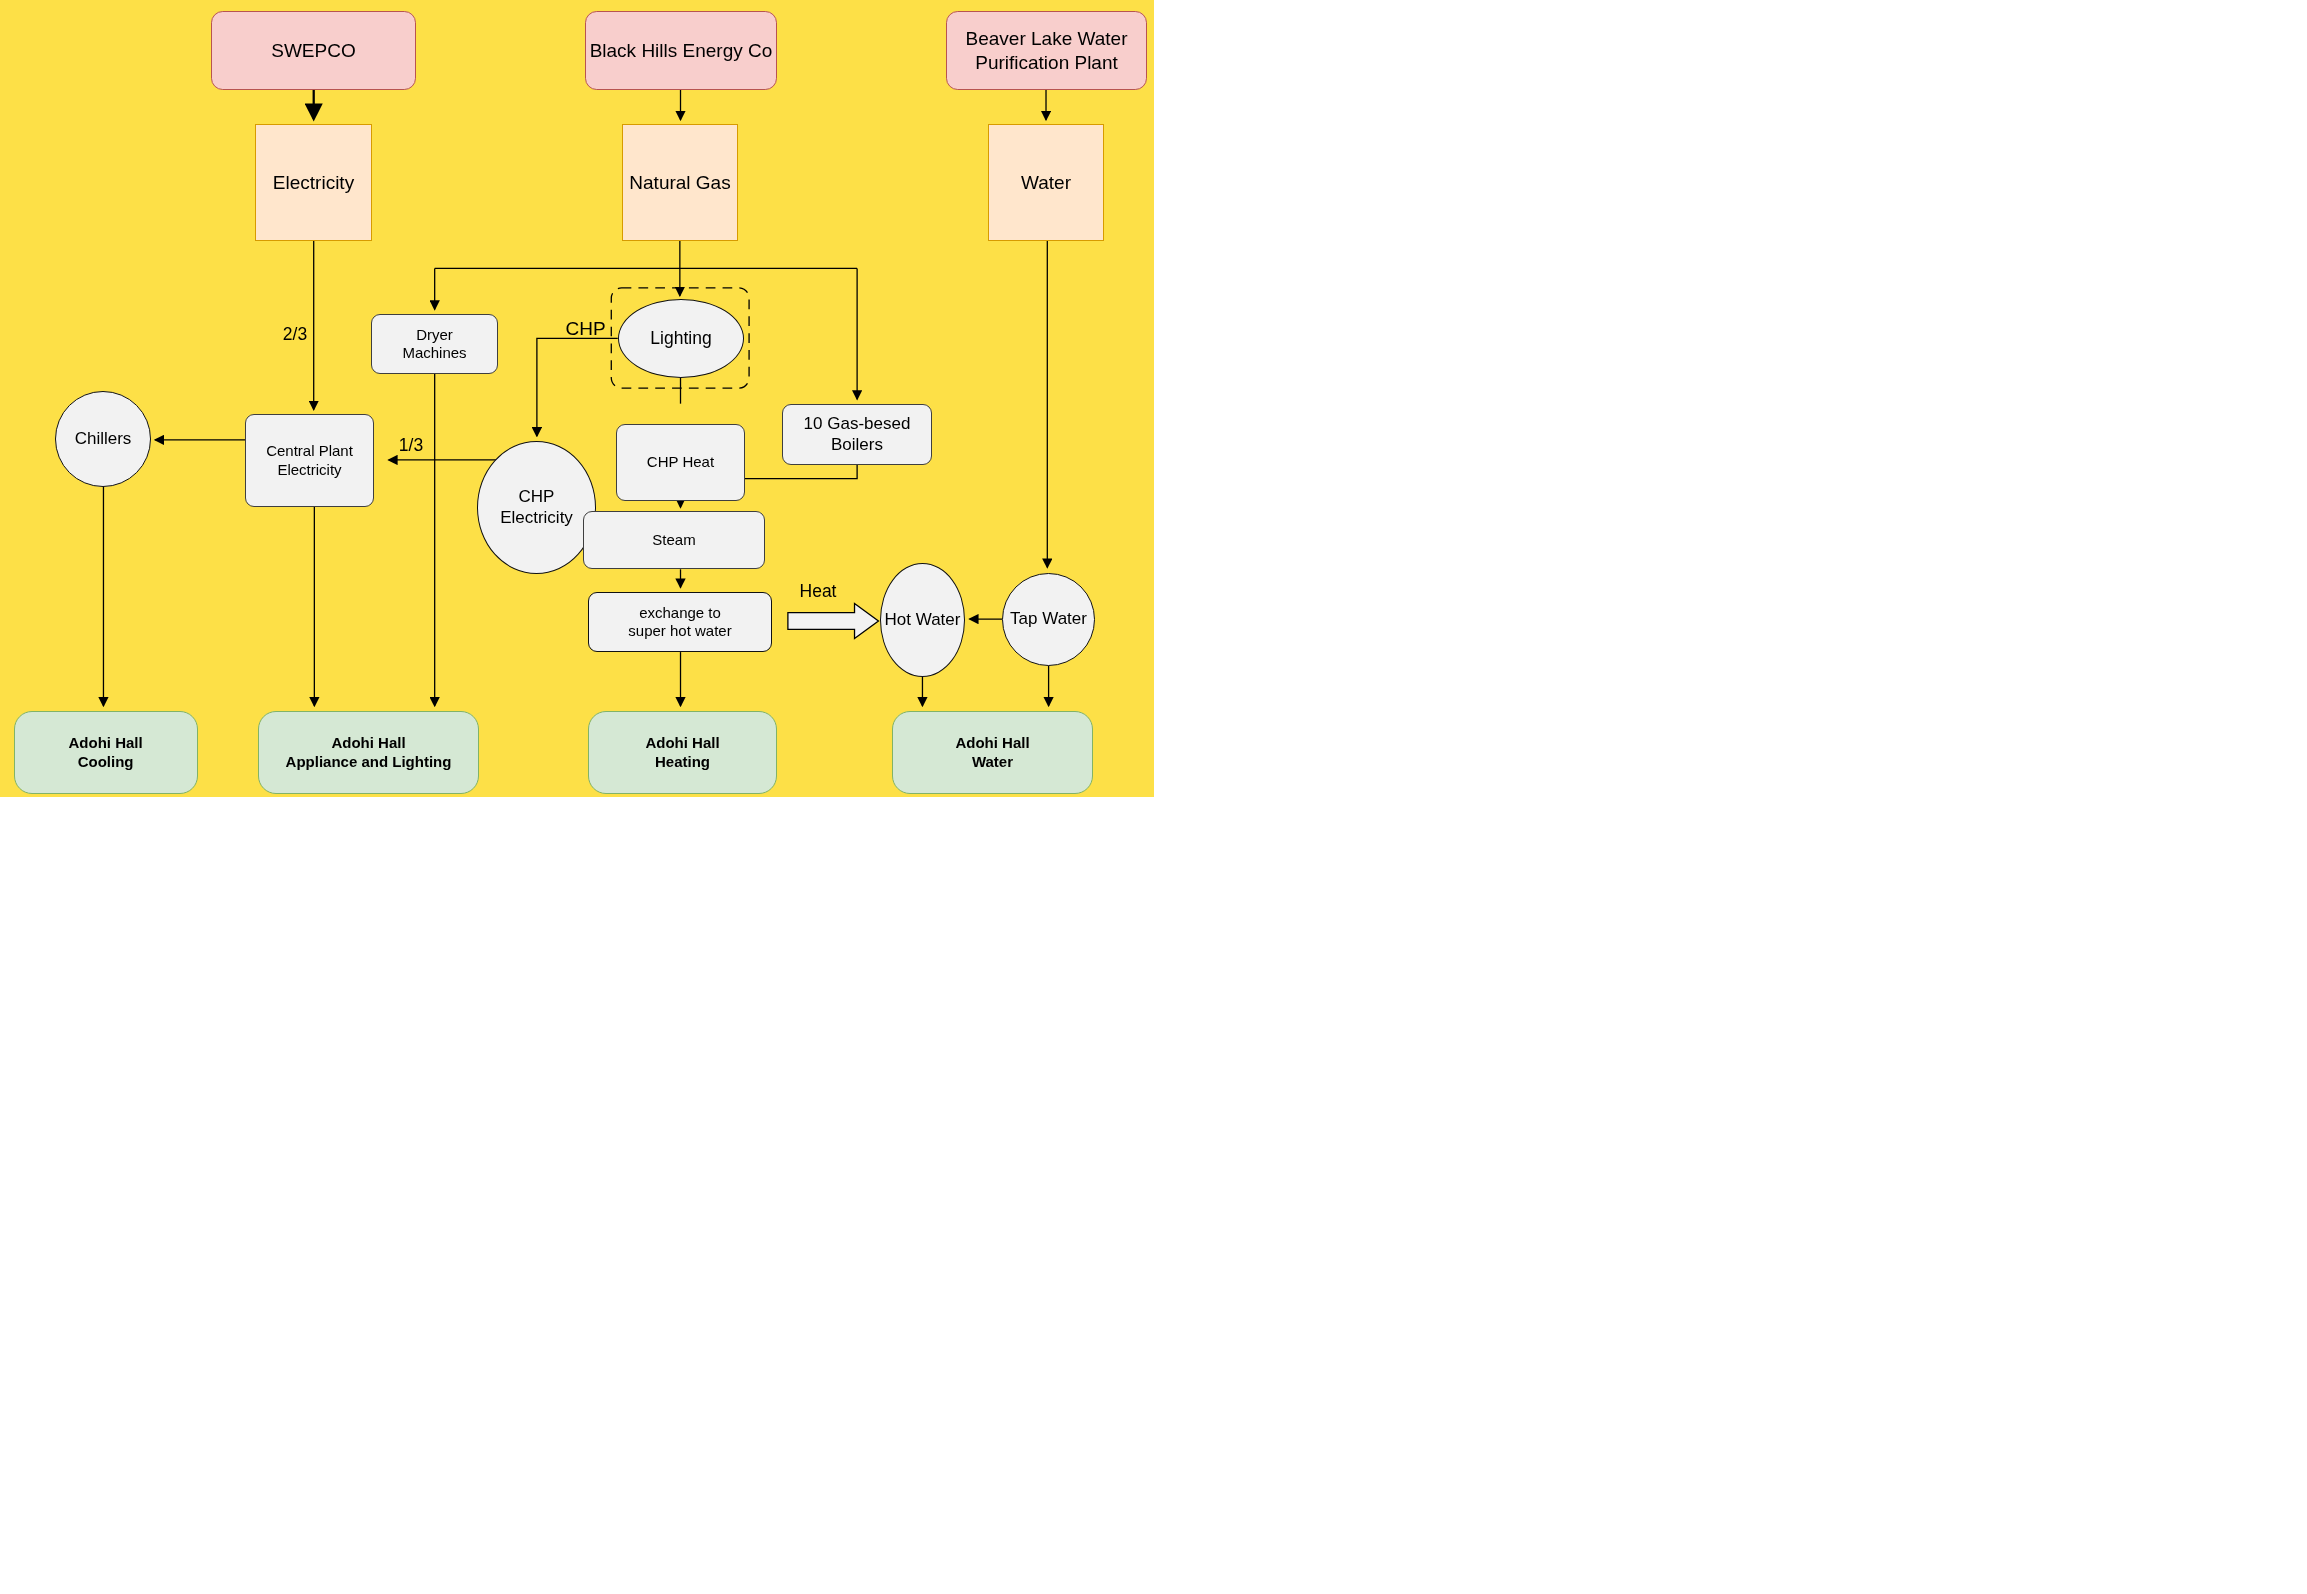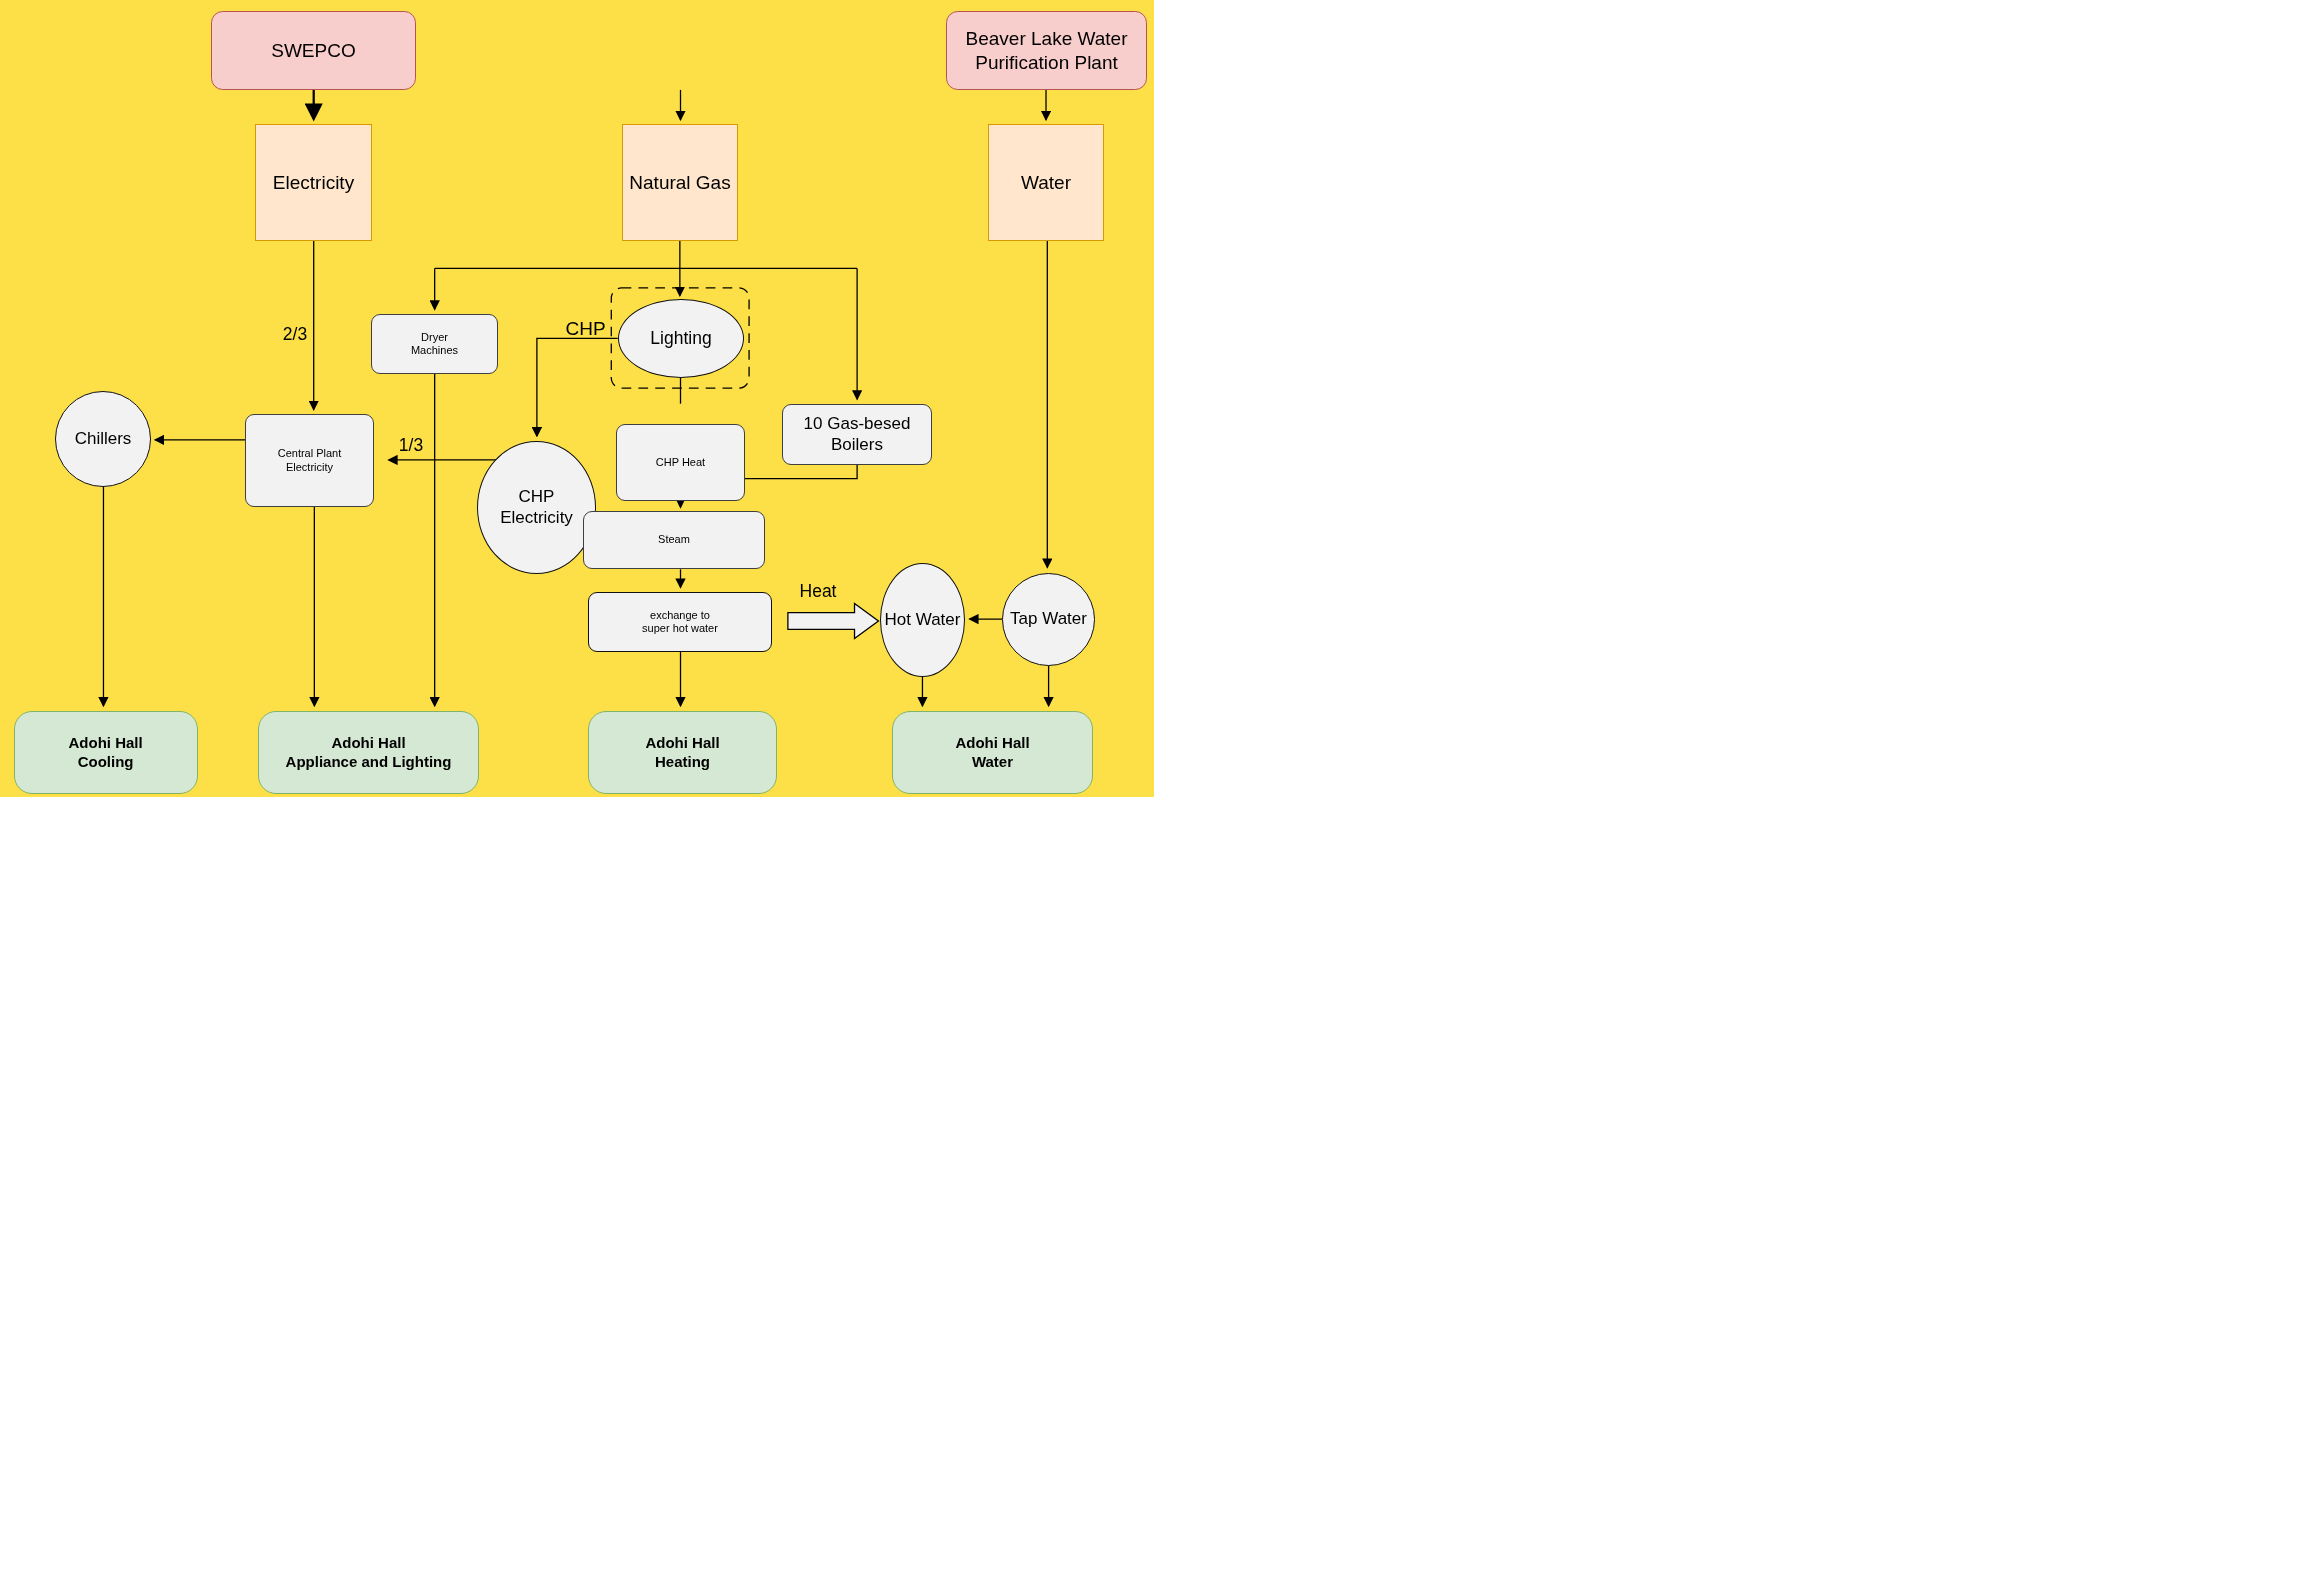--- a/index.html
+++ b/index.html
@@ -16,21 +16,21 @@
   }
   .node-source {
     background:#f8cecc; border:1.3px solid #b85450; border-radius:11.7px;
     font-size:19px;
   }
   .node-utility {
     background:#ffe6cc; border:1.9px solid #d79b00; font-size:19px;
   }
   .node-process {
     background:#f2f2f2; border:1.3px solid #3f3f3f; border-radius:9px;
-    font-size:11px;
+    font-size:15px;
   }
   .node-process.thick { border:1.9px solid #111; }
   .node-ellipse {
     background:#f2f2f2; border:1.3px solid #111; border-radius:50%;
     font-size:17px;
   }
   .node-dest {
     background:#d5e8d4; border:1.9px solid #82b366; border-radius:18px;
     font-size:15px; font-weight:bold;
   }
@@ -83,20 +83,21 @@
       <path d="M1425,1045 V1091" marker-end="url(#arrow)"></path>
       <path d="M1620,1029 V1091" marker-end="url(#arrow)"></path>
 
       <rect x="944" y="445" width="213" height="155" rx="16" stroke-dasharray="15 11"></rect>
 
       <polygon points="1217,947 1320,947 1320,933 1357,960 1320,987 1320,973 1217,973" fill="#f2f2f2"></polygon>
     </g>
   </svg>
 
   <div class="node node-source" style="left:211px; top:11px; width:205px; height:79px;">SWEPCO</div>
+  <div class="node node-source" style="left:585px; top:11px; width:192px; height:79px;">Black Hills Energy Co</div>
   <div class="node node-source" style="left:946px; top:11px; width:201px; height:79px;">Beaver Lake Water
 Purification Plant</div>
 
   <div class="node node-utility" style="left:255px; top:124px; width:117px; height:117px;">Electricity</div>
   <div class="node node-utility" style="left:622px; top:124px; width:116px; height:117px;">Natural Gas</div>
   <div class="node node-utility" style="left:988px; top:124px; width:116px; height:117px;">Water</div>
 
   <div class="node node-process" style="left:371px; top:314px; width:127px; height:60px;">Dryer
 Machines</div>
   <div class="node node-ellipse" style="left:618px; top:299px; width:126px; height:79px; font-size:17.5px;">Lighting</div>

